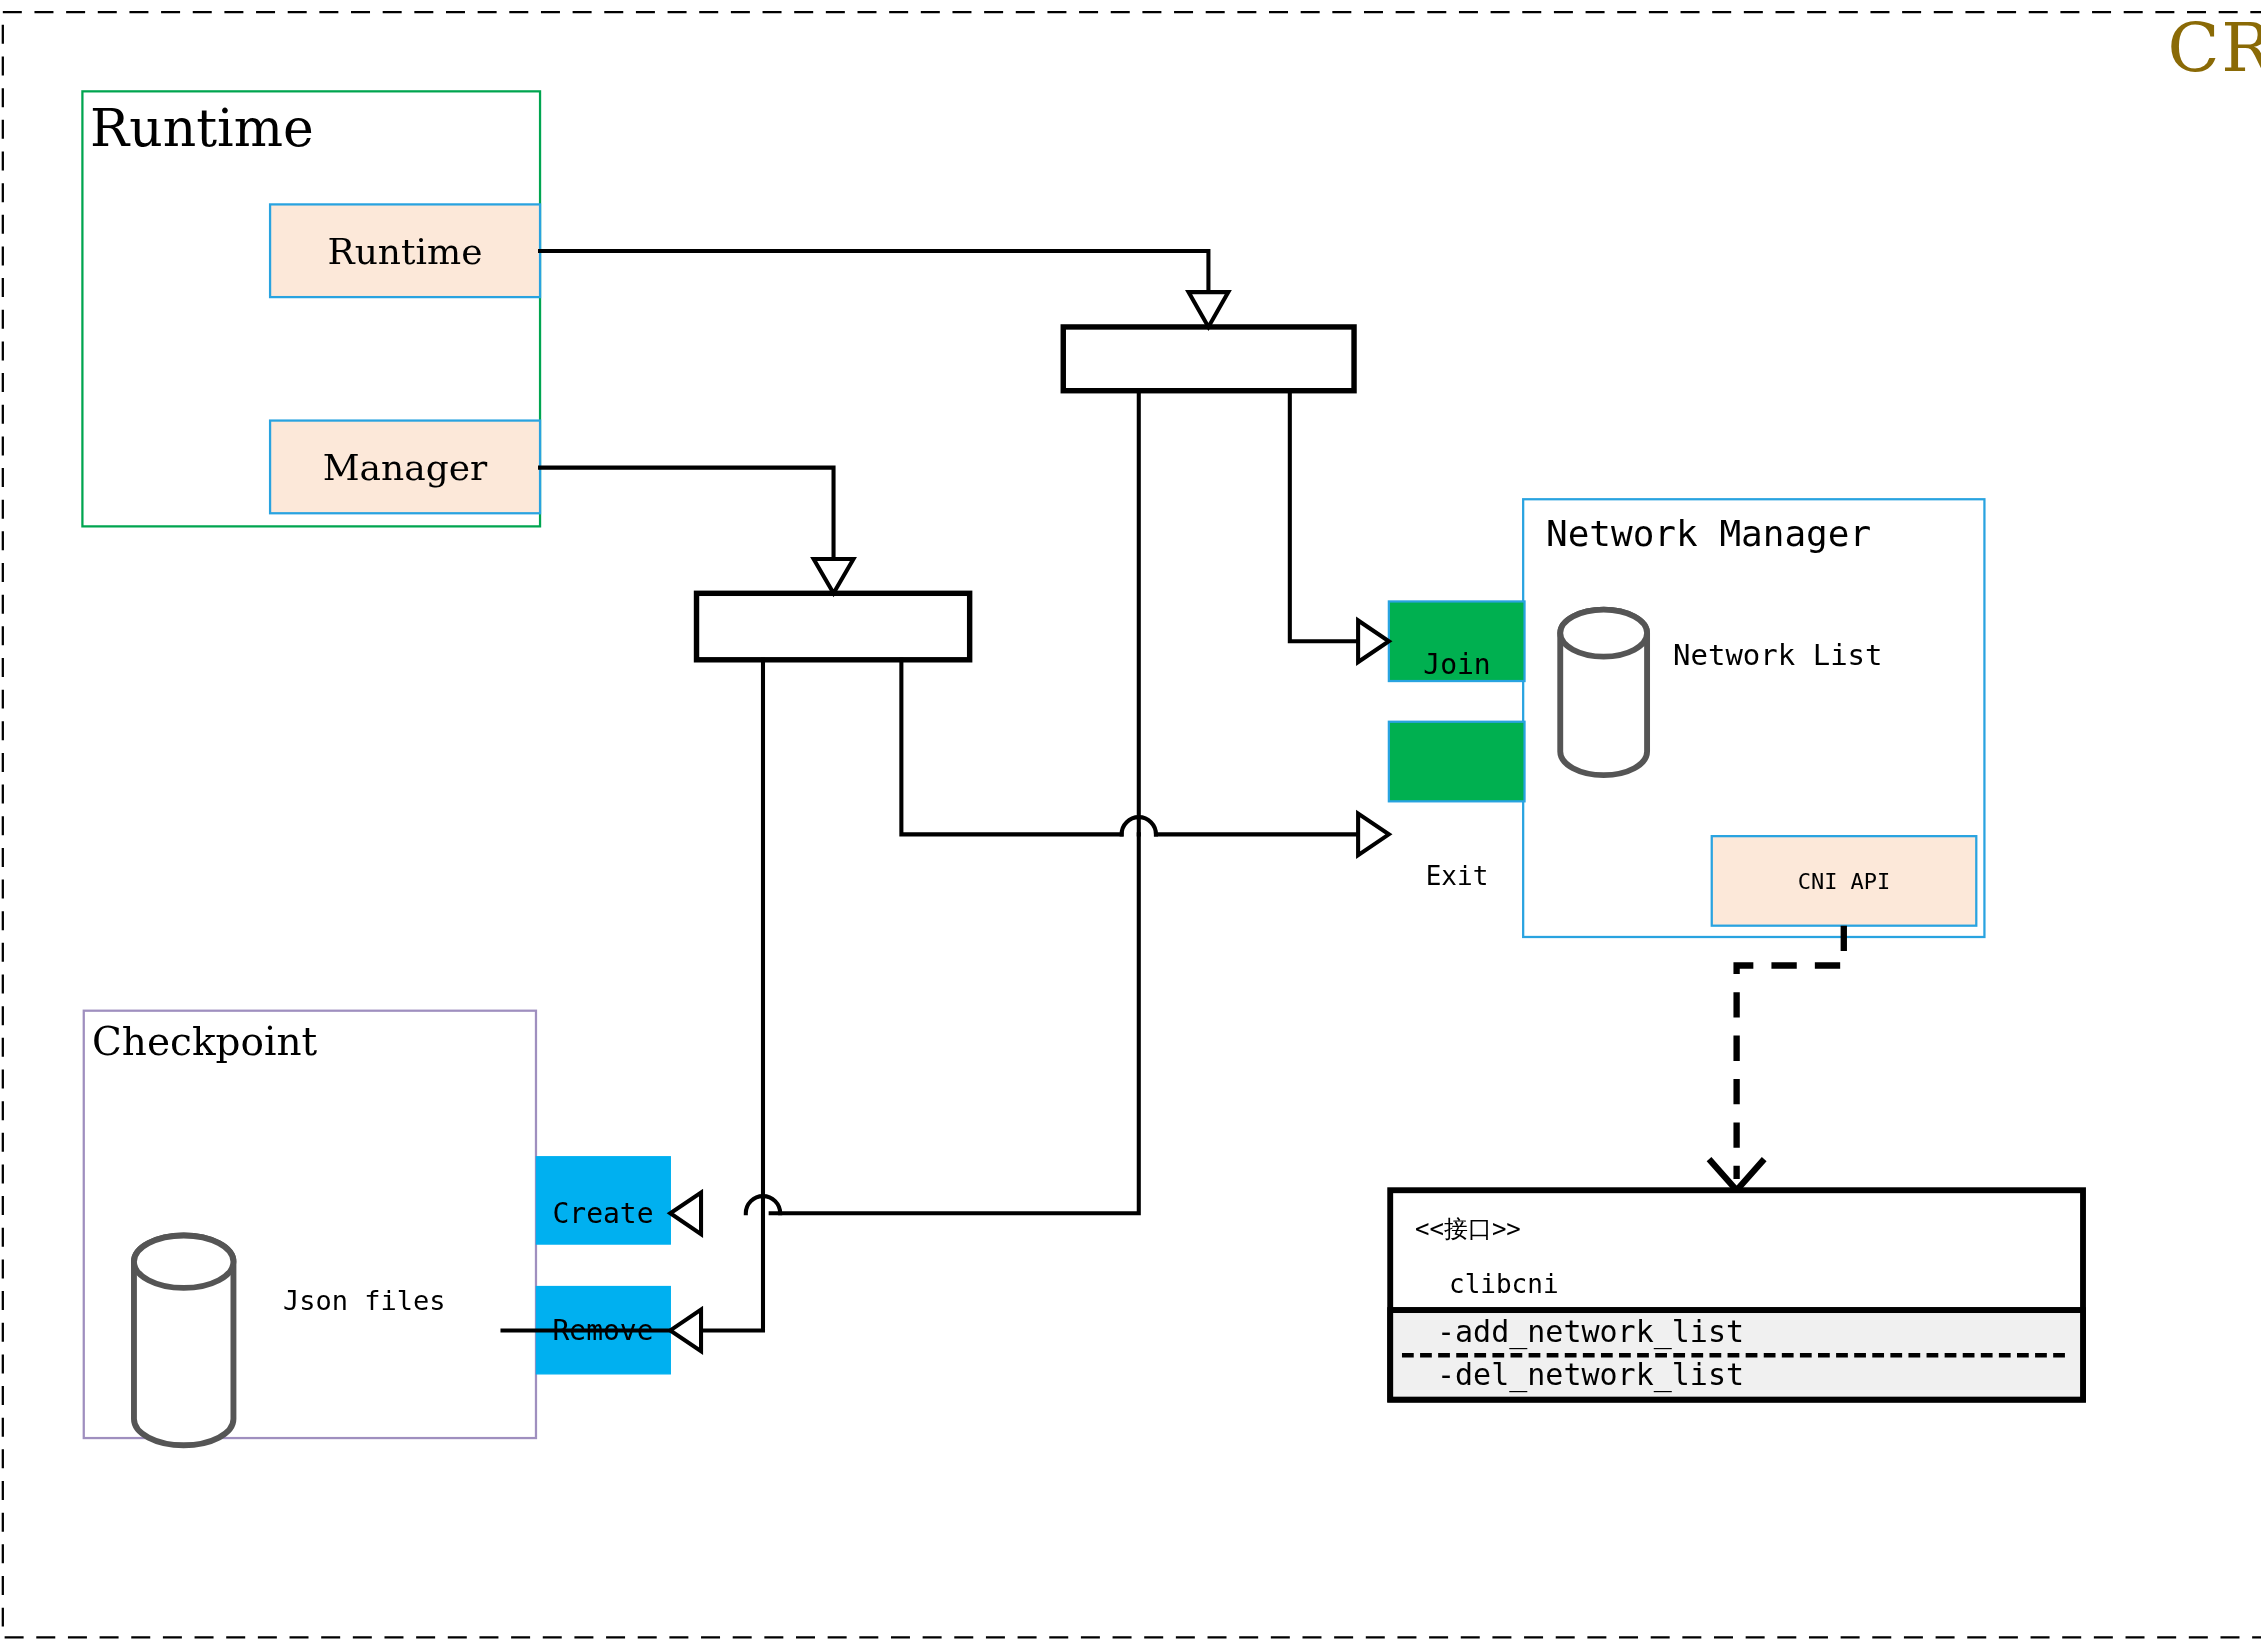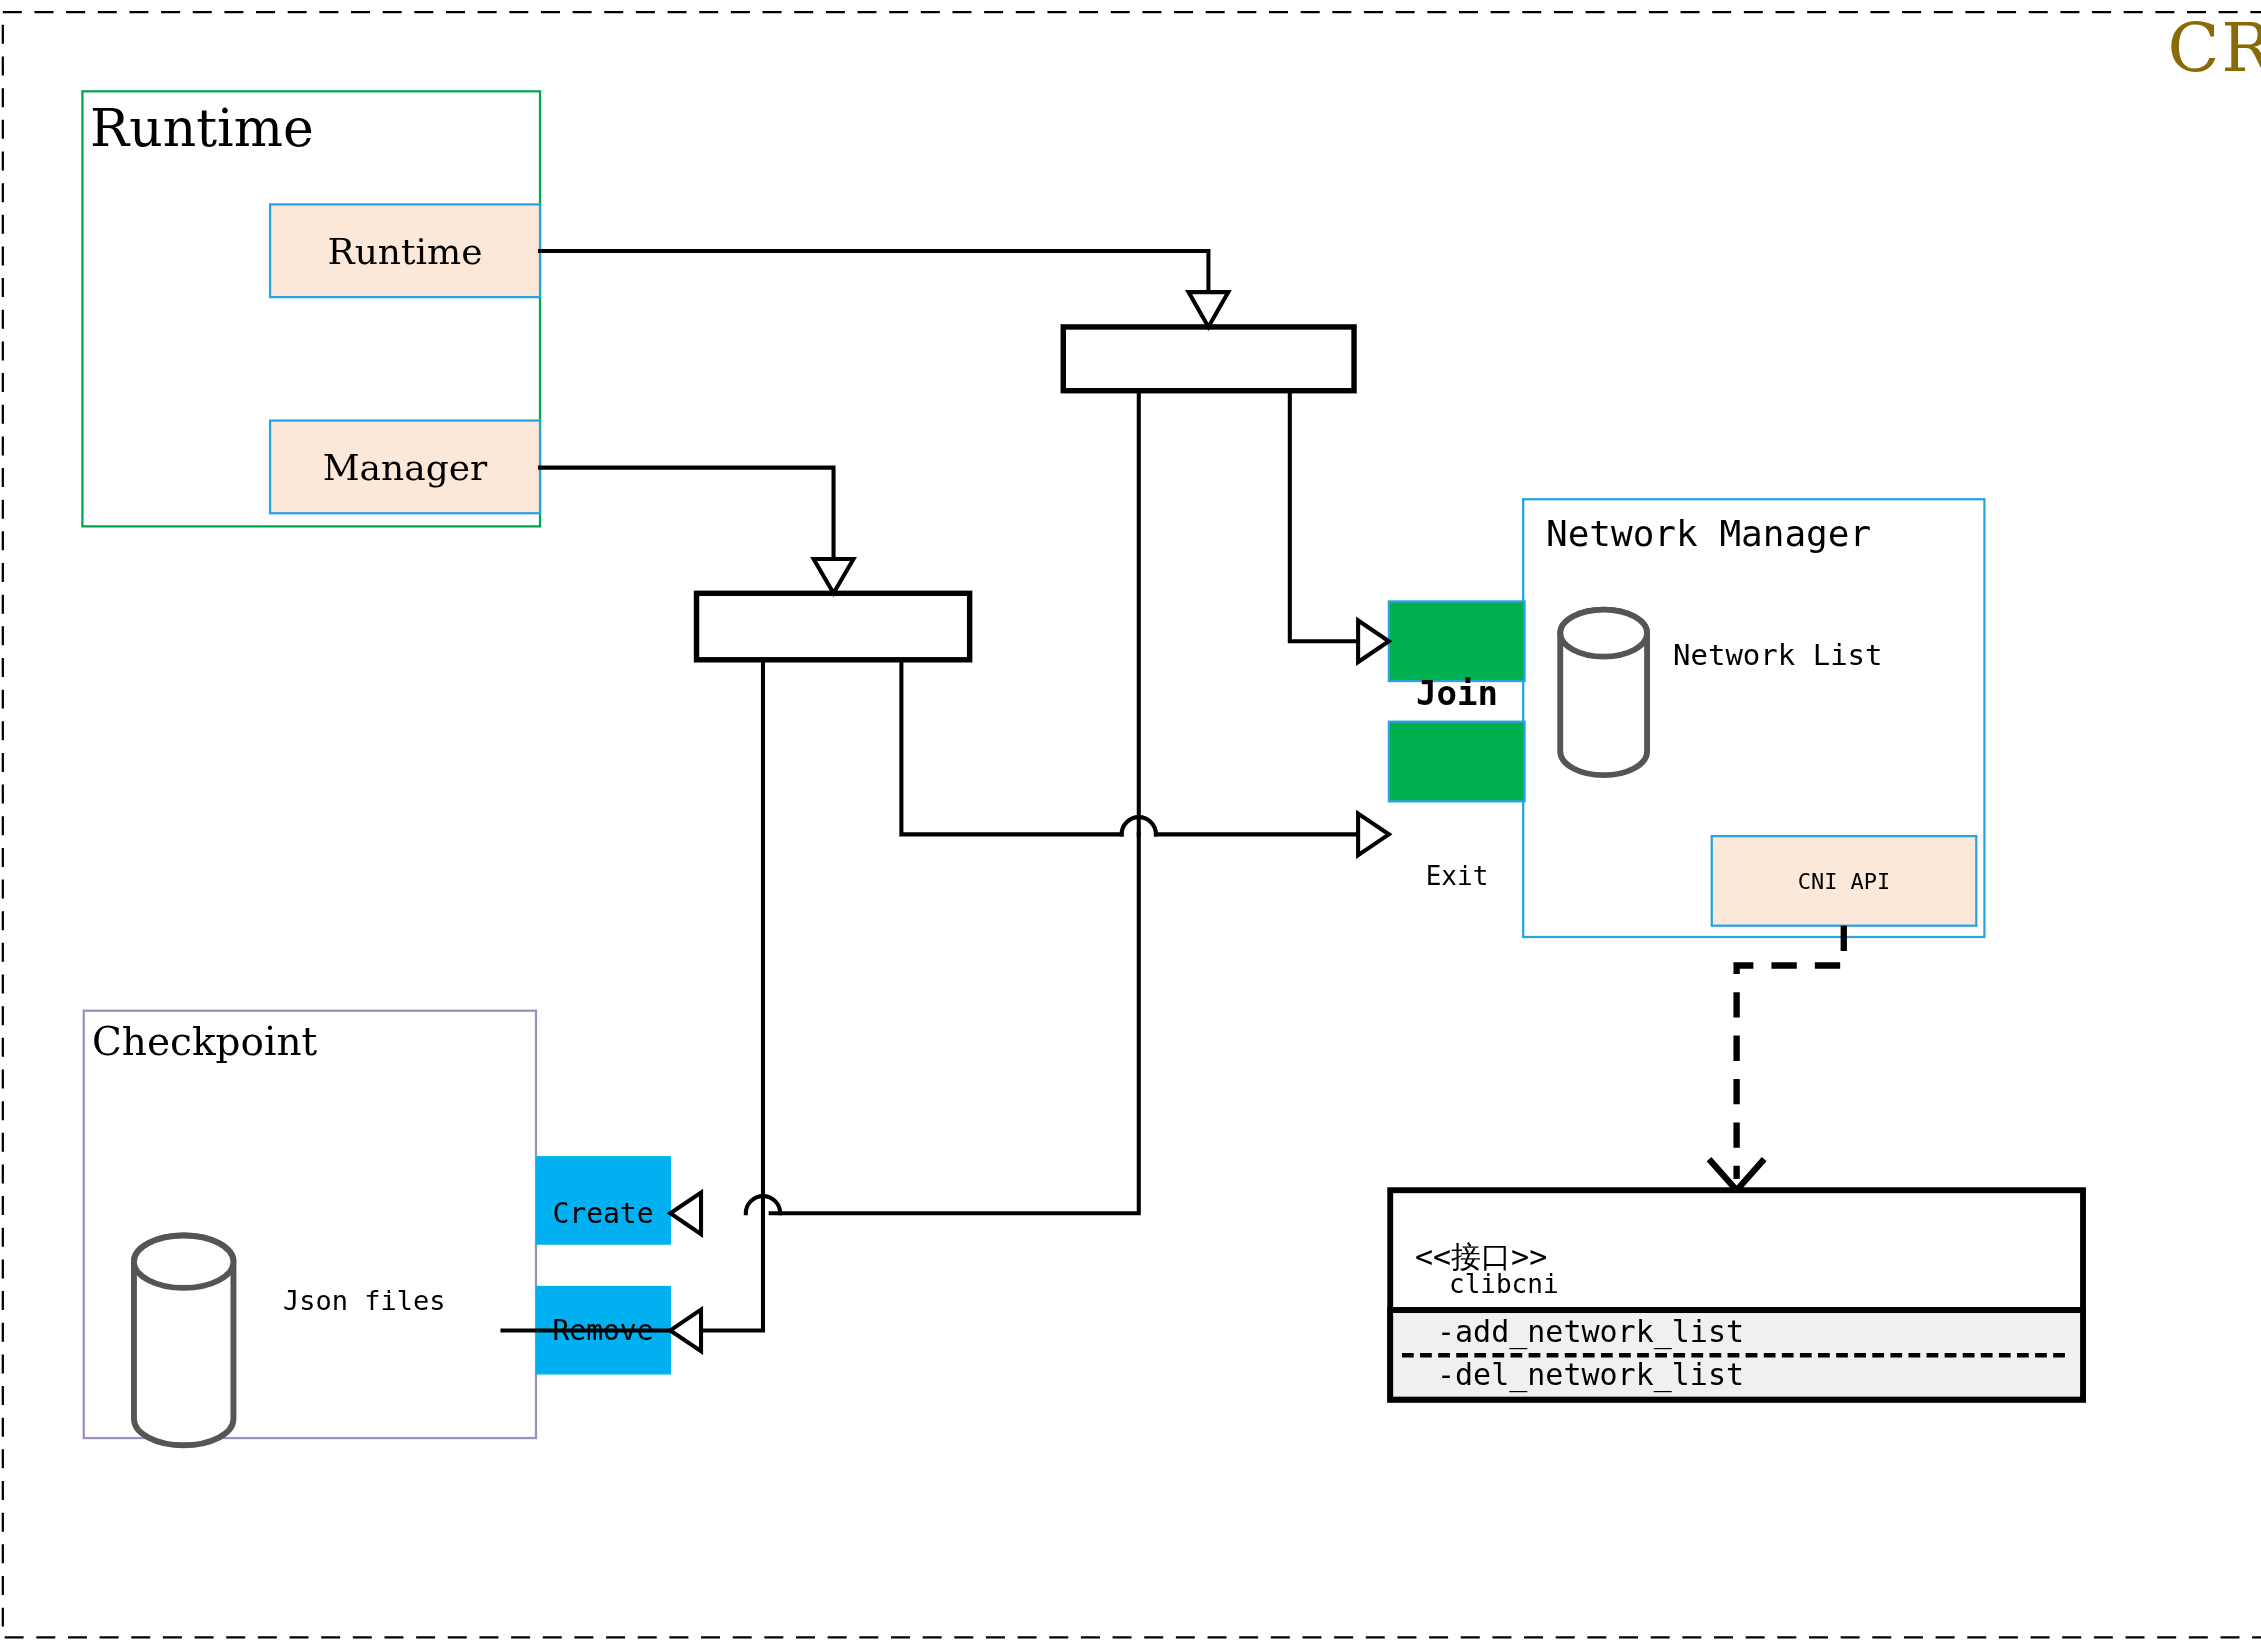--- a/index.html
+++ b/index.html
@@ -107,31 +107,31 @@
   <div class="lbl serif ctr" style="left:405px; top:468px; font-size:36px;">Manager</div>
 
   <div class="lbl serif" style="left:92px; top:1022px; font-size:39px;">Checkpoint</div>
 
   <div class="lbl mono" style="left:283px; top:1287px; font-size:27px;">Json files</div>
 
   <div class="lbl mono ctr" style="left:603px; top:1214px; font-size:28px;">Create</div>
 
   <div class="lbl mono ctr" style="left:603px; top:1331px; font-size:28px;">Remove</div>
 
-  <div class="lbl mono ctr" style="left:1457px; top:693px; font-size:34px;font-weight:bold;">Join</div>
+  <div class="lbl mono ctr" style="left:1457px; top:665px; font-size:28px;">Join</div>
 
   <div class="lbl mono ctr" style="left:1457px; top:876px; font-size:26px;">Exit</div>
 
   <div class="lbl mono" style="left:1546px; top:516px; font-size:36px;">Network Manager</div>
 
   <div class="lbl mono" style="left:1673px; top:641px; font-size:29px;">Network List</div>
 
   <div class="lbl mono ctr" style="left:1844px; top:882px; font-size:22px;">CNI API</div>
 
-  <div class="lbl mono" style="left:1415px; top:1217px; font-size:30px;margin-top:25px;">&lt;&lt;接口&gt;&gt;</div>
+  <div class="lbl mono" style="left:1415px; top:1217px; font-size:24px;">&lt;&lt;接口&gt;&gt;</div>
 
   <div class="lbl mono" style="left:1415px; top:1271px; font-size:26px;margin-left:34px;">clibcni</div>
 
   <div class="lbl mono" style="left:1437px; top:1317px; font-size:30px;">-add_network_list</div>
 
   <div class="lbl mono" style="left:1437px; top:1360px; font-size:30px;">-del_network_list</div>
 
 </div>
 
 

